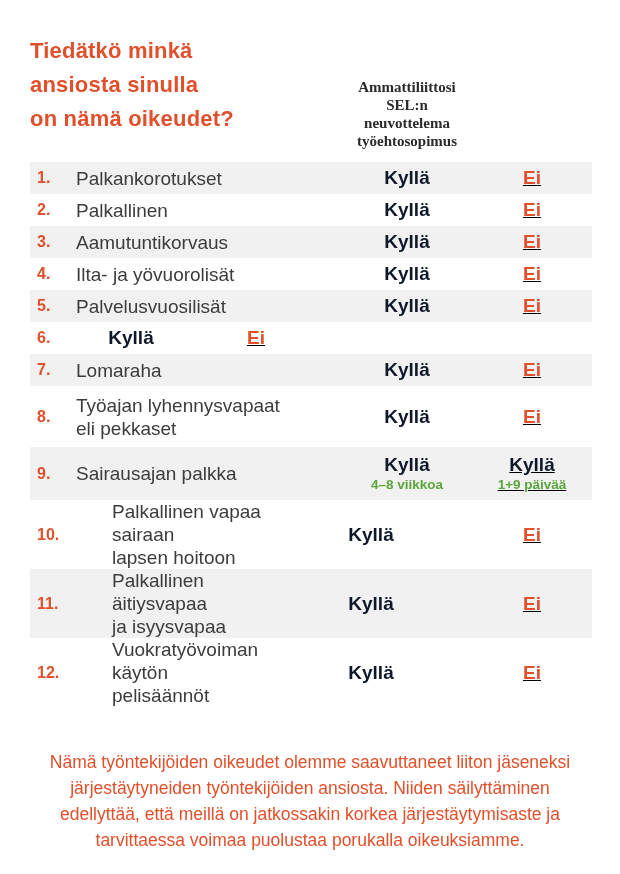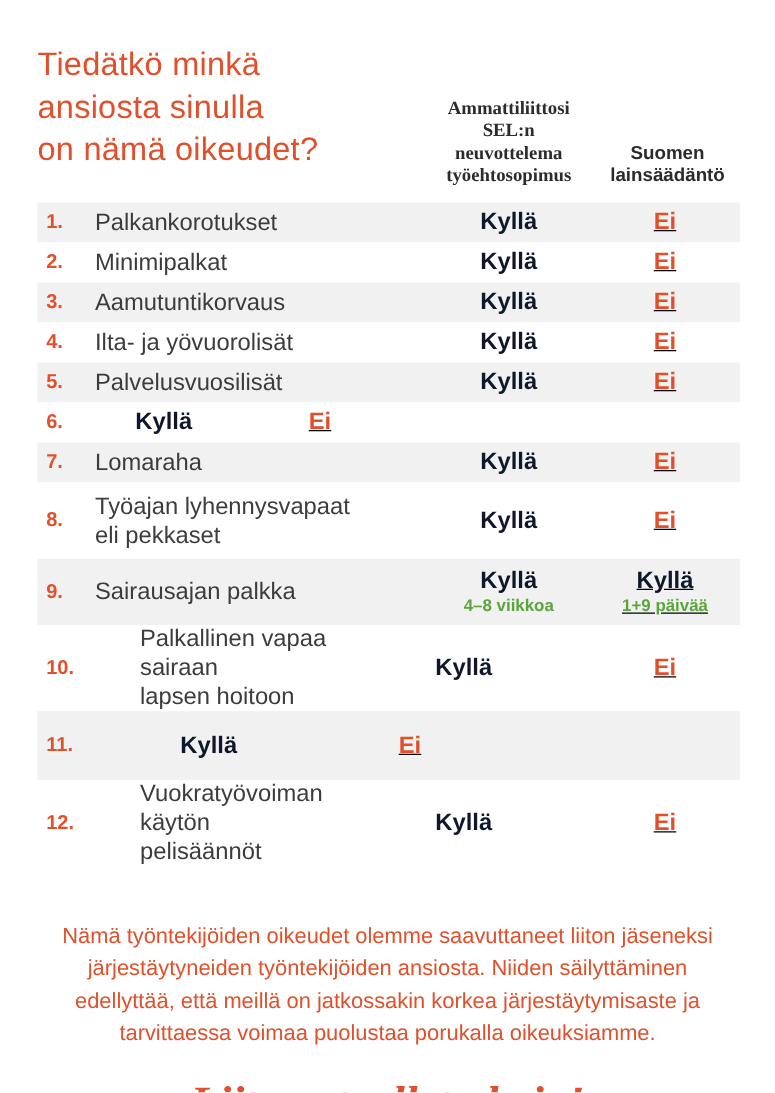--- a/index.html
+++ b/index.html
@@ -19,23 +19,23 @@
   
   .header {
     position: relative;
     height: 162px;
   }
   .page-title {
     position: absolute;
     left: 30px;
     top: 34px;
     width: 330px;
-    font-size: 26px;
+    font-size: 22px;
     line-height: 34px;
-    font-weight: normal;
+    font-weight: bold;
     color: #E1502B;
     white-space: pre-line;
     letter-spacing: 0.2px;
   }
   .col-header {
     position: absolute;
     bottom: 12px;
     font-size: 15px;
     line-height: 18px;
     font-weight: bold;
@@ -131,40 +131,38 @@
 <div class="page">
 
   <div class="header">
     <div class="page-title">Tiedätkö minkä
 ansiosta sinulla
 on nämä oikeudet?</div>
     <div class="col-header tes">Ammattiliittosi
 SEL:n
 neuvottelema
 työehtosopimus</div>
-    <div class="col-header law">Suomen
-lainsäädäntö</div>
   </div>
 
   <div class="table">
 
     <div class="row gray">
       <span class="cell-num">1.</span>
       <span class="cell-label">Palkankorotukset</span>
       <span class="cell-tes">
           <span class="val yes">Kyllä</span>
         </span>
       <span class="cell-law">
           <span class="val no">Ei</span>
         </span>
     </div>
 
     <div class="row">
       <span class="cell-num">2.</span>
-      <span class="cell-label">Minimipalkat</span>
+      <span class="cell-label">Palkallinen</span>
       <span class="cell-tes">
           <span class="val yes">Kyllä</span>
         </span>
       <span class="cell-law">
           <span class="val no">Ei</span>
         </span>
     </div>
 
     <div class="row gray">
       <span class="cell-num">3.</span>
@@ -252,20 +250,22 @@
       <span class="cell-tes">
           <span class="val yes">Kyllä</span>
         </span>
       <span class="cell-law">
           <span class="val no">Ei</span>
         </span>
     </div>
 
     <div class="row gray tall">
       <span class="cell-num">11.</span>
+      <span class="cell-label">Palkallinen äitiysvapaa
+ja isyysvapaa</span>
       <span class="cell-tes">
           <span class="val yes">Kyllä</span>
         </span>
       <span class="cell-law">
           <span class="val no">Ei</span>
         </span>
     </div>
 
     <div class="row tall">
       <span class="cell-num">12.</span>

